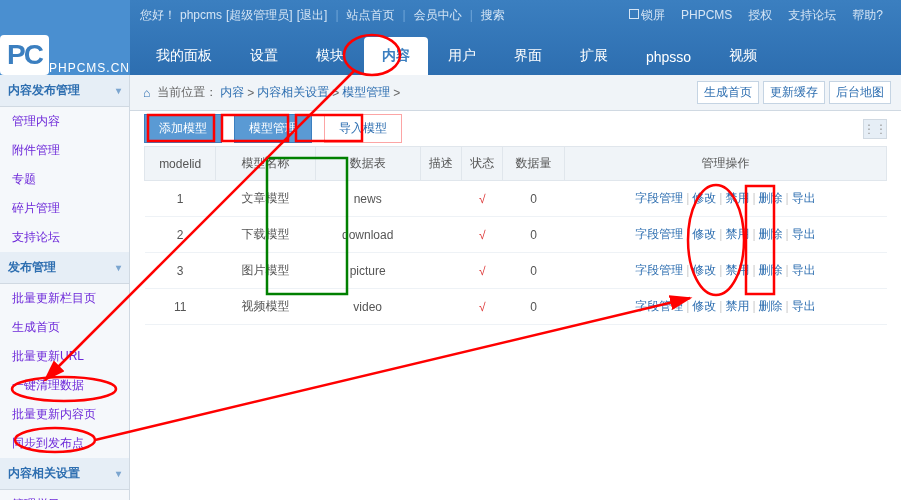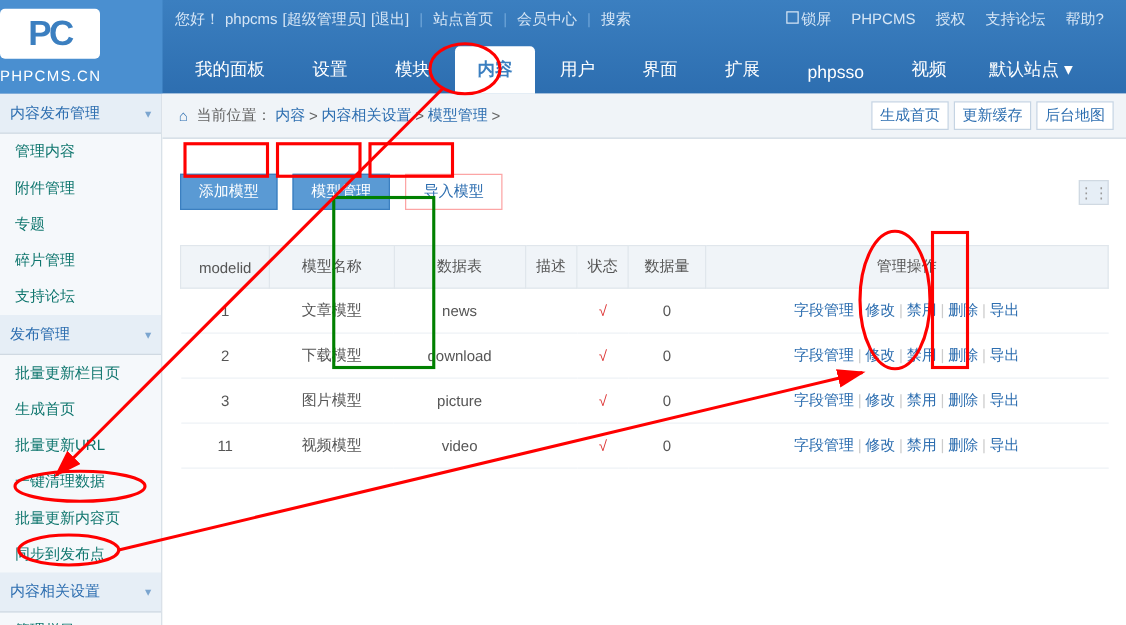--- a/index.html
+++ b/index.html
@@ -1,46 +1,46 @@
 <!DOCTYPE html>
 <html><head>
 <meta charset="utf-8">
 <style>
 *{margin:0;padding:0;box-sizing:border-box;font-family:"Microsoft YaHei",Arial,sans-serif;font-size:12px}
 body{background:#fff;width:901px;height:500px;overflow:hidden;position:relative}
 a{text-decoration:none;cursor:pointer}
 .hdr{background:linear-gradient(#3b7fc0,#2d6eb0);height:75px;color:#fff;display:flex}
-.logo{width:130px;height:75px;background:#4a8fd0;display:flex;flex-direction:column;align-items:flex-start;justify-content:center}
+.logo{width:130px;height:75px;background:#4a8fd0;display:flex;flex-direction:row;align-items:flex-end;justify-content:center}
 .logo-mark{background:#fff;color:#3b7fc0;font-weight:bold;font-size:28px;width:80px;height:40px;display:flex;align-items:center;justify-content:center;border-radius:4px;letter-spacing:-2px}
 .logo-sub{font-size:12px;color:#fff;margin-top:7px;letter-spacing:1px}
 .hdr-r{flex:1;display:flex;flex-direction:column}
 .topbar{height:30px;display:flex;align-items:center;padding:0 10px;font-size:12px;color:#d5e5f5}
 .topbar a{color:#d5e5f5;margin:0 4px}
 .topbar .sep{margin:0 4px;color:#6fa5d8}
 .topbar-right{margin-left:auto;display:flex;align-items:center}
 .topbar-right a{margin:0 8px}
 .lock-ico{display:inline-block;width:10px;height:10px;border:1px solid #d5e5f5;margin-right:2px}
 .nav{height:45px;display:flex;align-items:flex-end;padding-left:8px}
 .nav a{color:#fff;padding:10px 18px;font-size:14px;border-radius:4px 4px 0 0;margin-right:2px}
 .nav a.active{background:#fff;color:#3b7fc0;font-weight:bold}
 .nav .site-sel{color:#fff;padding:10px 14px;font-size:14px}
 .nav .site-sel::after{content:"▾";margin-left:4px}
 .body{display:flex;height:425px}
 .side{width:130px;background:#f5f8fb;border-right:1px solid #d0d9e2;overflow:hidden}
-.side-h{background:#e6eef6;color:#2d6eb0;font-weight:normal;padding:7px 8px;border-bottom:1px solid #d0d9e2;display:flex;align-items:center;justify-content:space-between}
+.side-h{background:#e6eef6;color:#2d6eb0;font-weight:bold;padding:7px 8px;border-bottom:1px solid #d0d9e2;display:flex;align-items:center;justify-content:space-between}
 .side-h::after{content:"▾";color:#7ba5cf;font-size:10px}
-.side a{display:block;padding:6px 12px;color:#0f766e}
+.side a{display:block;padding:6px 12px;color:#6d28d9}
 .main{flex:1;background:#fff;display:flex;flex-direction:column}
 .crumb{background:#f0f4f8;border-bottom:1px solid #d0d9e2;padding:6px 10px;color:#666;display:flex;align-items:center}
 .crumb .home{color:#2d6eb0;margin-right:4px}
 .crumb a{color:#2d6eb0}
 .crumb span{margin:0 3px}
 .crumb-btns{margin-left:auto;display:flex;gap:4px}
 .crumb-btns a{background:#fff;border:1px solid #c5d4e3;color:#2d6eb0;padding:2px 6px;font-size:12px}
-.tabs{padding:28px 14px;display:flex;align-items:center;gap:12px}
+.tabs{padding:3px 14px;display:flex;align-items:center;gap:12px}
 .tab{background:#5a9ad4;color:#fff;padding:5px 14px;border:1px solid #3b7fc0}
 .tab.plain{background:#fff;color:#2d6eb0;border:1px solid #fca5a5}
 .grip{margin-left:auto;width:24px;height:20px;background:#e6eef6;border:1px solid #d0d9e2;display:flex;align-items:center;justify-content:center;color:#999}
 .tbl{width:calc(100% - 28px);margin:0 14px;border-collapse:collapse}
 .tbl th{background:#f0f4f8;border:1px solid #e0e6ec;padding:8px 0;color:#555;font-weight:normal;text-align:center}
 .tbl td{border-bottom:1px solid #eef2f6;padding:9px 6px;text-align:center;color:#555}
 .tbl td.ck{color:#d33}
 .ops a{color:#2d6eb0;margin:0 1px}
 .ops .bar{color:#ccc;margin:0 2px}
 svg.ann{position:absolute;top:0;left:0;width:901px;height:500px;pointer-events:none}
@@ -76,21 +76,20 @@
     <div class="nav" id="nav">
         <a>我的面板</a>
         <a>设置</a>
         <a>模块</a>
         <a class="active">内容</a>
         <a>用户</a>
         <a>界面</a>
         <a>扩展</a>
         <a>phpsso</a>
         <a>视频</a>
-        <a class="site-sel">默认站点</a>
       </div>
   </div>
 </div>
 
 <div class="body">
   <div class="side" id="side">
       <div class="side-h">内容发布管理</div>
       <a>管理内容</a>
       <a>附件管理</a>
       <a>专题</a>

